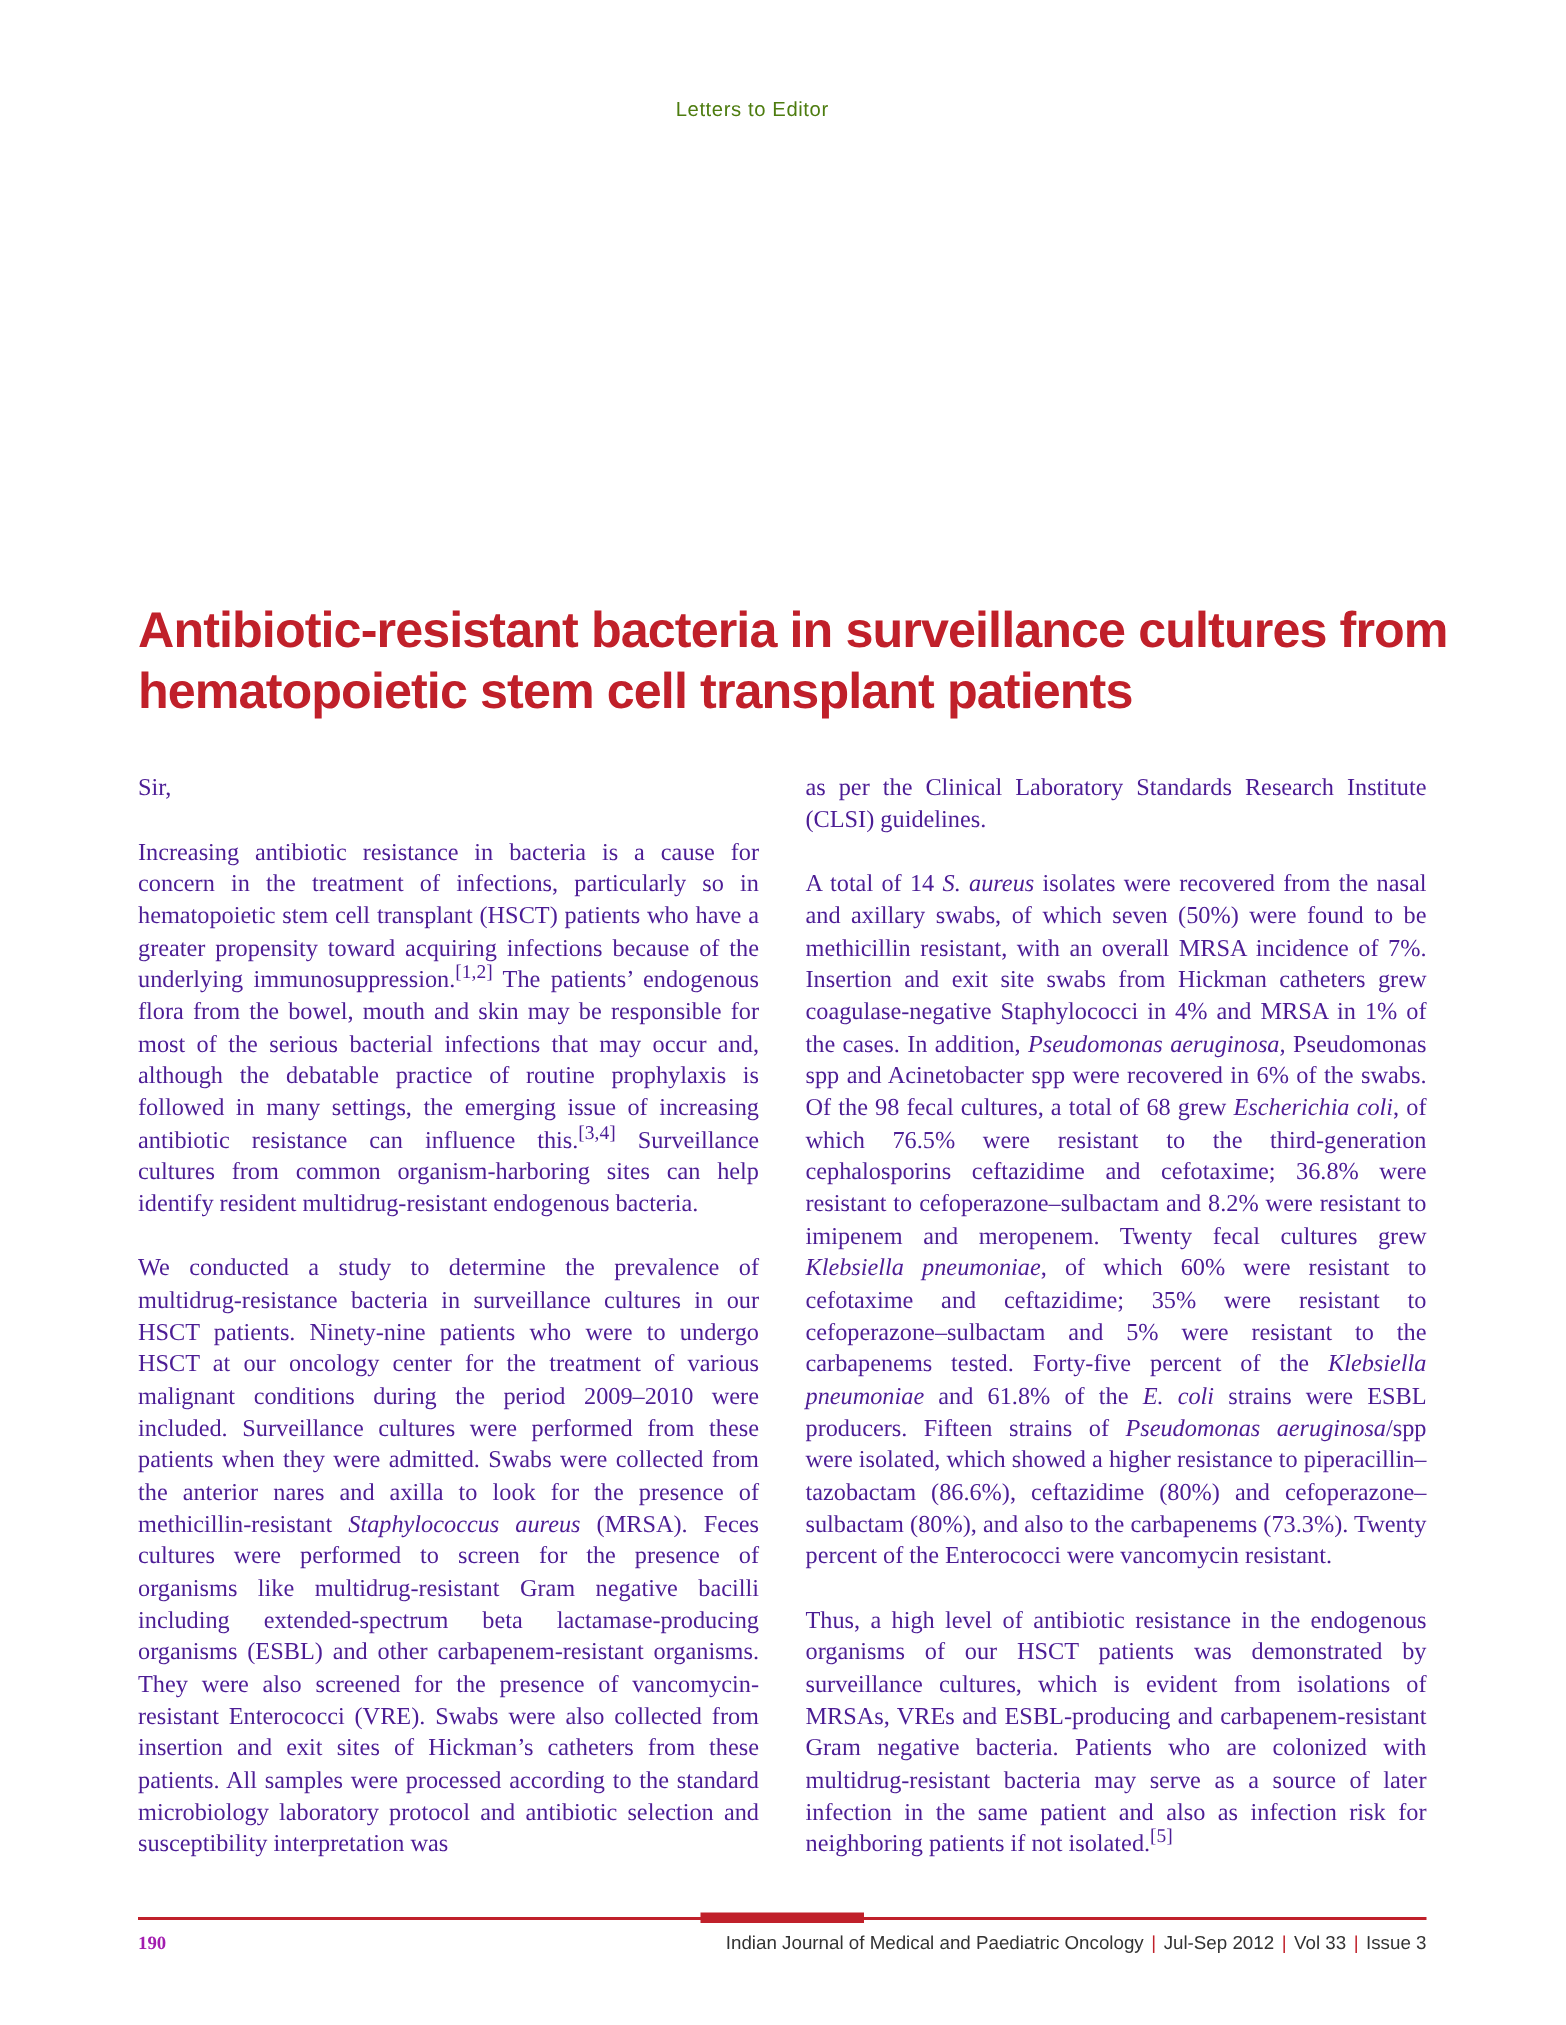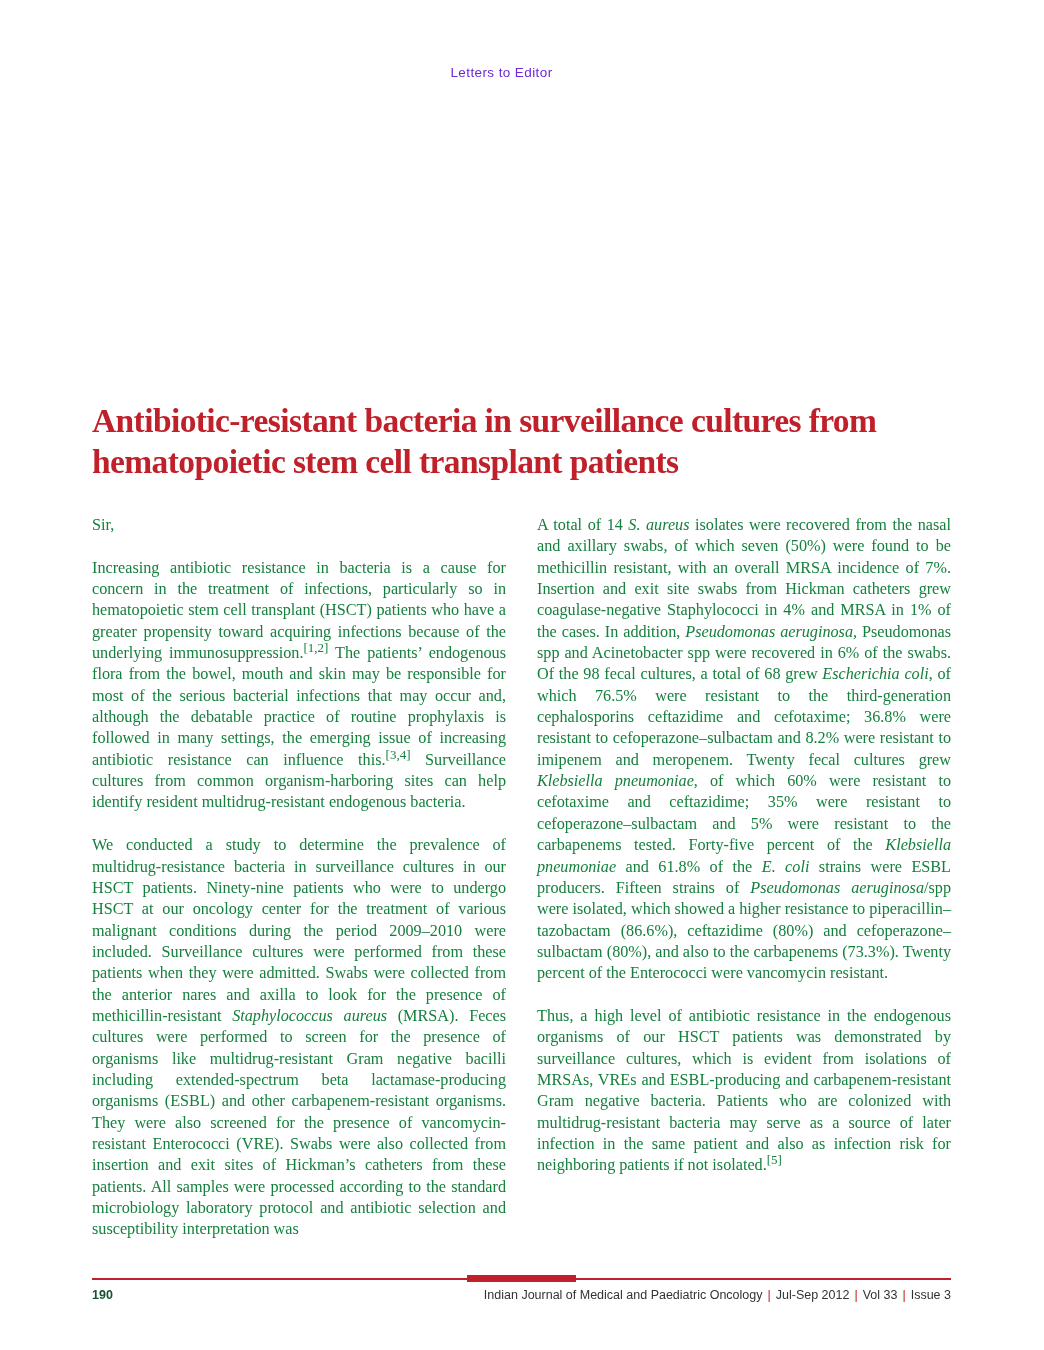--- a/index.html
+++ b/index.html
@@ -1,66 +1,67 @@
 <!DOCTYPE html>
 <html><head>
 <meta charset="utf-8">
 <style>
   html, body { margin: 0; padding: 0; background: #ffffff; }
   body { width: 1044px; height: 1350px; position: relative; overflow: hidden; }
   .running-head {
     position: absolute; top: 65px; left: 0; width: 1003px; text-align: center;
-    font-family: "Liberation Sans", sans-serif; font-size: 13.5px; color: #6d28d9;
+    font-family: "Liberation Sans", sans-serif; font-size: 13.5px; color: #4d7c0f;
     letter-spacing: 0.4px;
   }
   .title {
     position: absolute; top: 400px; left: 92px; width: 880px;
     font-family: "Liberation Sans", sans-serif; font-weight: bold;
     font-size: 33.5px; line-height: 41px; color: #c0202a; letter-spacing: -0.6px;
   }
   .col {
     position: absolute; top: 515px; width: 414px;
     font-family: "Liberation Serif", serif; font-size: 16.2px; line-height: 21.35px;
-    color: #15803d; text-align: justify; hyphens: none;
+    color: #4c1d95; text-align: justify; hyphens: none;
   }
   .col-left { left: 92px; }
   .col-right { left: 537px; }
   .col p { margin: 0 0 21.35px 0; }
   .col sup { font-size: 13px; line-height: 0; vertical-align: 6px; }
   .col i { }
   .footer-rule {
     position: absolute; top: 1278px; left: 92px; width: 859px; height: 2px; background: #c0202a;
   }
   .footer-tab {
     position: absolute; top: 1275px; left: 467px; width: 109px; height: 7px; background: #c0202a;
   }
   .footer-page {
     position: absolute; top: 1288px; left: 92px;
-    font-family: Liberation Sans, sans-serif; font-size: 12.5px; font-weight: bold; color: #14532d;
+    font-family: Liberation Serif, serif; font-size: 12.5px; font-weight: bold; color: #a21caf;
   }
   .footer-journal {
     position: absolute; top: 1288px; right: 93px;
     font-family: "Liberation Sans", sans-serif; font-size: 12.5px; color: #333333; padding-left: 16px;
   }
   .footer-journal .sep { color: #c0202a; margin: 0 5px; }
 </style>
 </head>
 <body>
 
 <div class="running-head">Letters to Editor</div>
 
-<h1 class="title" style="margin:0;font-family:Liberation Serif, serif;">Antibiotic-resistant bacteria in surveillance cultures from hematopoietic stem cell transplant patients</h1>
+<h1 class="title" style="margin:0;">Antibiotic-resistant bacteria in surveillance cultures from hematopoietic stem cell transplant patients</h1>
 
 <div class="col col-left">
   <p>Sir,</p>
   <p><span>Increasing antibiotic resistance in bacteria is a cause for concern in the treatment of infections, particularly so in hematopoietic stem cell transplant (HSCT) patients who have a greater propensity toward acquiring infections because of the underlying immunosuppression.</span><sup>[1,2]</sup><span> The patients’ endogenous flora from the bowel, mouth and skin may be responsible for most of the serious bacterial infections that may occur and, although the debatable practice of routine prophylaxis is followed in many settings, the emerging issue of increasing antibiotic resistance can influence this.</span><sup>[3,4]</sup><span> Surveillance cultures from common organism-harboring sites can help identify resident multidrug-resistant endogenous bacteria.</span></p>
   <p><span>We conducted a study to determine the prevalence of multidrug-resistance bacteria in surveillance cultures in our HSCT patients. Ninety-nine patients who were to undergo HSCT at our oncology center for the treatment of various malignant conditions during the period 2009–2010 were included. Surveillance cultures were performed from these patients when they were admitted. Swabs were collected from the anterior nares and axilla to look for the presence of methicillin-resistant </span><i>Staphylococcus aureus</i><span> (MRSA). Feces cultures were performed to screen for the presence of organisms like multidrug-resistant Gram negative bacilli including extended-spectrum beta lactamase-producing organisms (ESBL) and other carbapenem-resistant organisms. They were also screened for the presence of vancomycin-resistant Enterococci (VRE). Swabs were also collected from insertion and exit sites of Hickman’s catheters from these patients. All samples were processed according to the standard microbiology laboratory protocol and antibiotic selection and susceptibility interpretation was</span></p>
 </div>
 
 <div class="col col-right">
+  <p>as per the Clinical Laboratory Standards Research Institute (CLSI) guidelines.</p>
   <p><span>A total of 14 </span><i>S. aureus</i><span> isolates were recovered from the nasal and axillary swabs, of which seven (50%) were found to be methicillin resistant, with an overall MRSA incidence of 7%. Insertion and exit site swabs from Hickman catheters grew coagulase-negative Staphylococci in 4% and MRSA in 1% of the cases. In addition, </span><i>Pseudomonas aeruginosa,</i><span> Pseudomonas spp and Acinetobacter spp were recovered in 6% of the swabs. Of the 98 fecal cultures, a total of 68 grew </span><i>Escherichia coli</i><span>, of which 76.5% were resistant to the third-generation cephalosporins ceftazidime and cefotaxime; 36.8% were resistant to cefoperazone–sulbactam and 8.2% were resistant to imipenem and meropenem. Twenty fecal cultures grew </span><i>Klebsiella pneumoniae</i><span>, of which 60% were resistant to cefotaxime and ceftazidime; 35% were resistant to cefoperazone–sulbactam and 5% were resistant to the carbapenems tested. Forty-five percent of the </span><i>Klebsiella pneumoniae</i><span> and 61.8% of the </span><i>E. coli</i><span> strains were ESBL producers. Fifteen strains of </span><i>Pseudomonas aeruginosa</i><span>/spp were isolated, which showed a higher resistance to piperacillin–tazobactam (86.6%), ceftazidime (80%) and cefoperazone–sulbactam (80%), and also to the carbapenems (73.3%). Twenty percent of the Enterococci were vancomycin resistant.</span></p>
   <p><span>Thus, a high level of antibiotic resistance in the endogenous organisms of our HSCT patients was demonstrated by surveillance cultures, which is evident from isolations of MRSAs, VREs and ESBL-producing and carbapenem-resistant Gram negative bacteria. Patients who are colonized with multidrug-resistant bacteria may serve as a source of later infection in the same patient and also as infection risk for neighboring patients if not isolated.</span><sup>[5]</sup></p>
 </div>
 
 <div class="footer-rule"></div>
 <div class="footer-tab"></div>
 <div class="footer-page">190</div>
 <div class="footer-journal"><span>Indian Journal of Medical and Paediatric Oncology</span><span class="sep">|</span><span>Jul-Sep 2012</span><span class="sep">|</span><span>Vol 33</span><span class="sep">|</span><span>Issue 3</span></div>
 
 </body></html>

